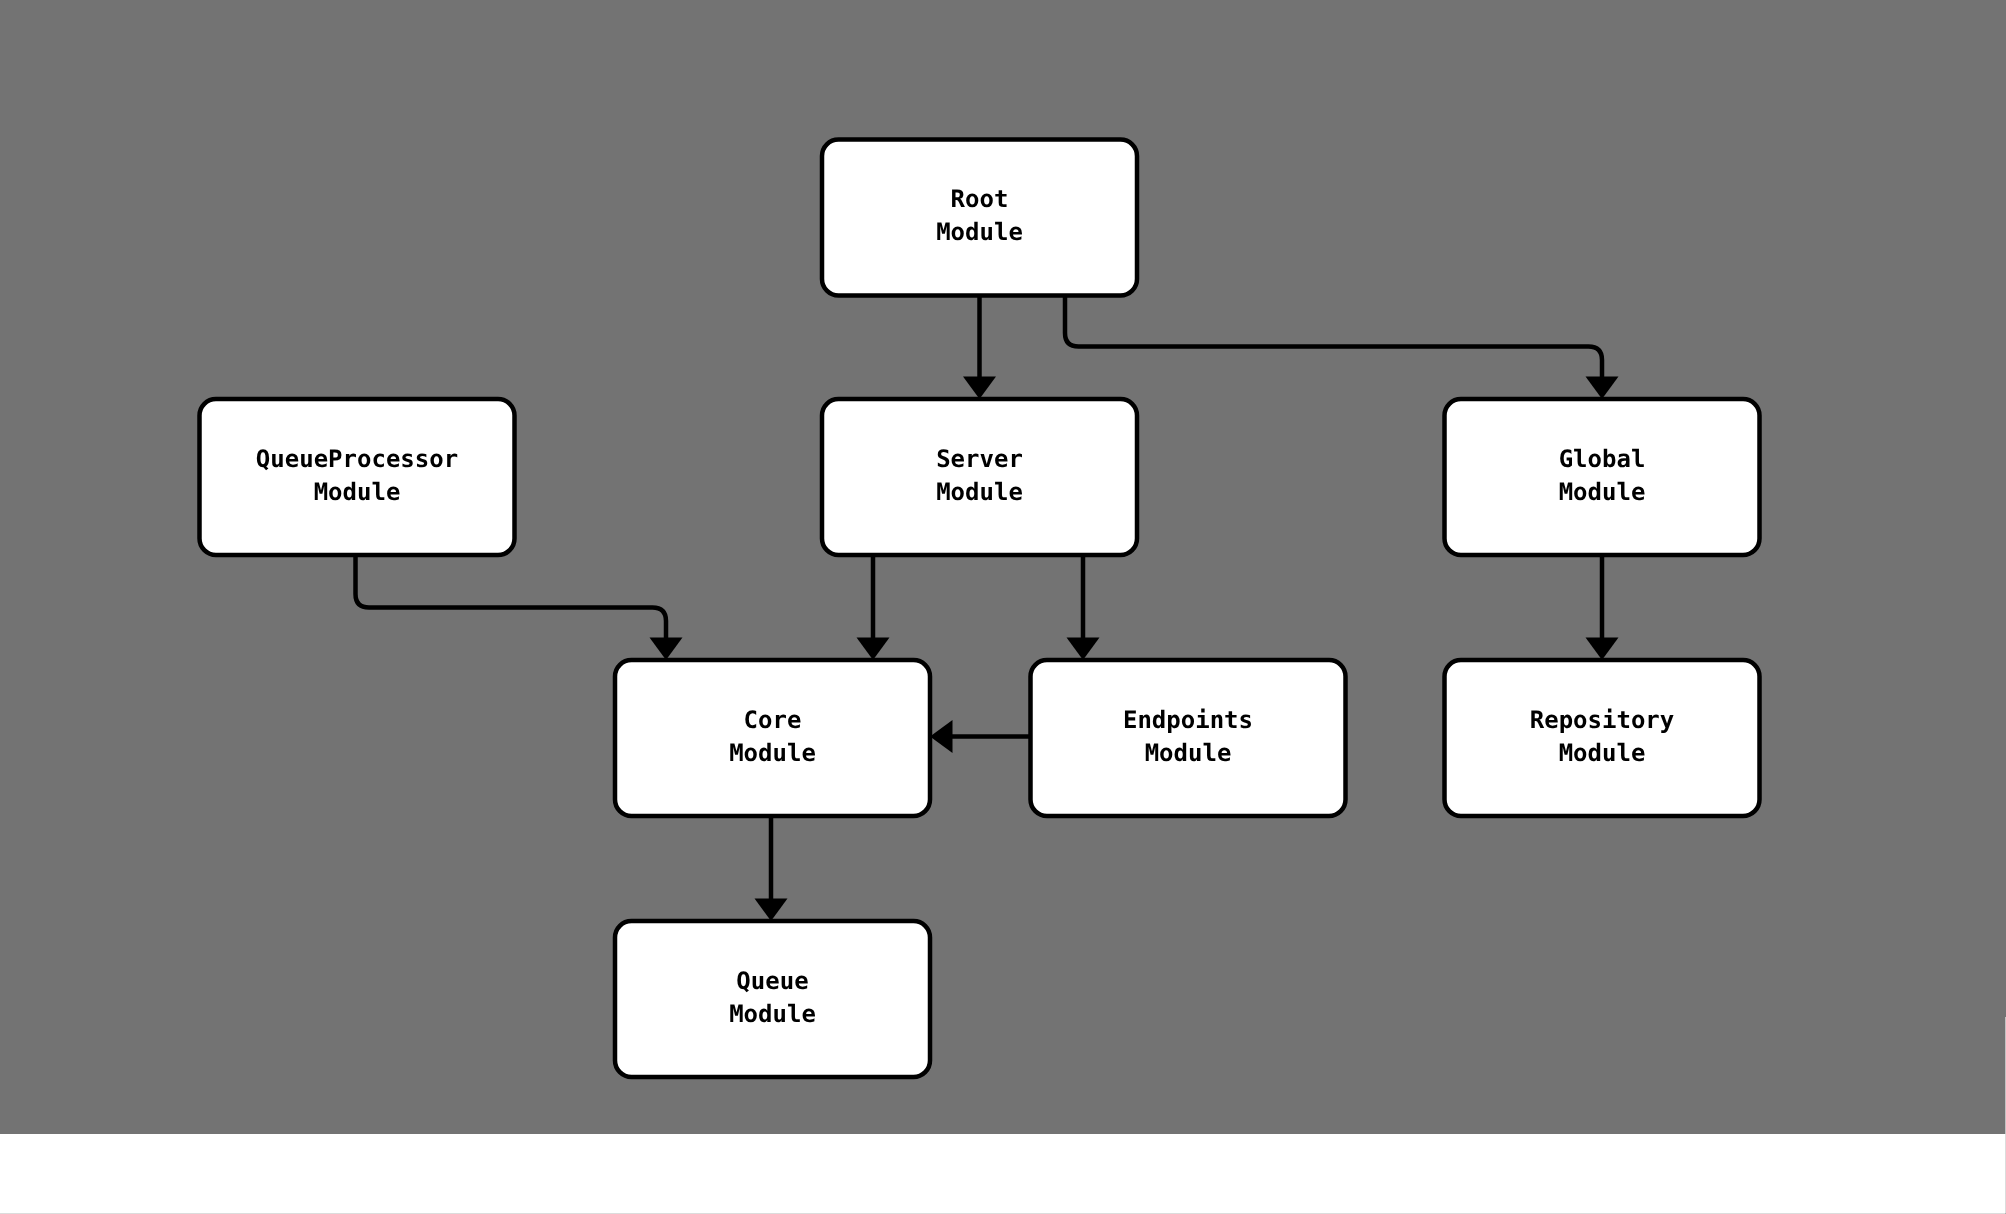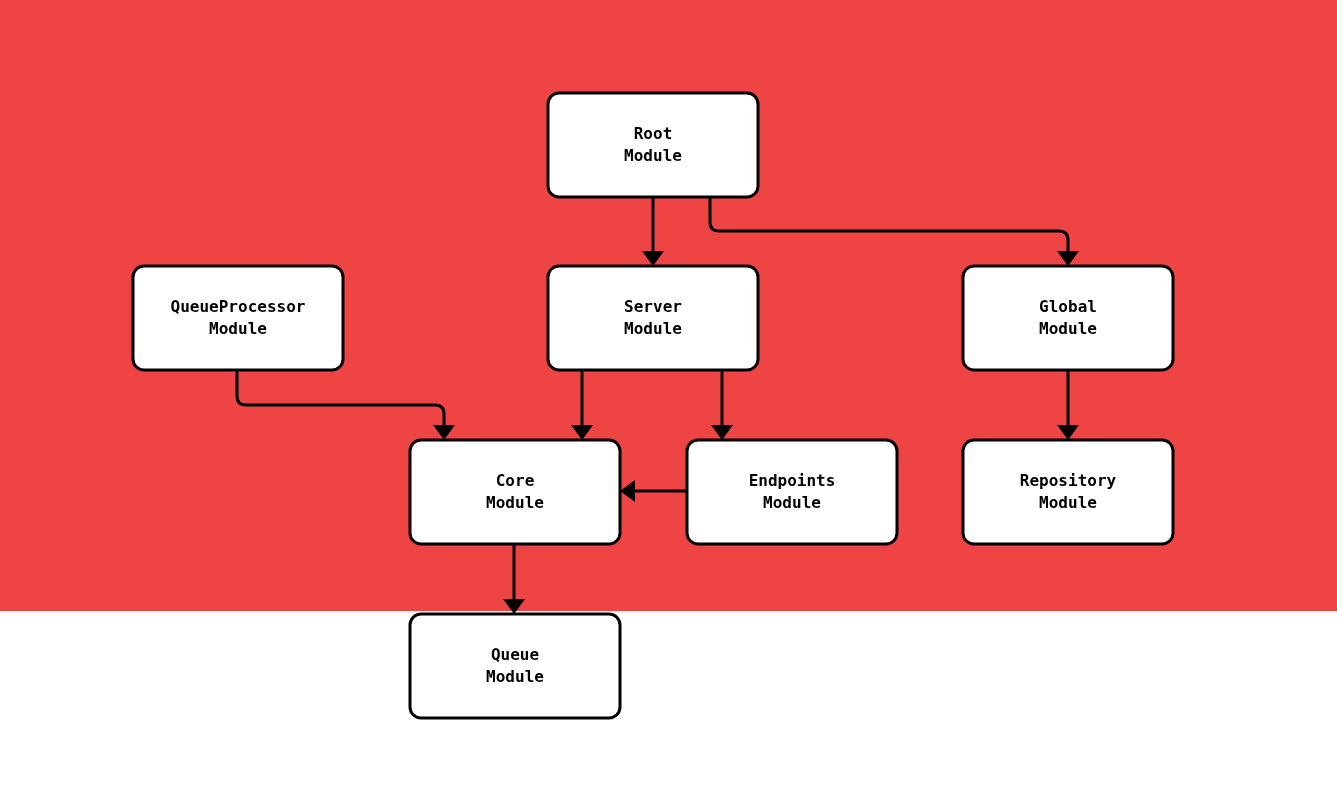--- a/index.html
+++ b/index.html
@@ -10,22 +10,22 @@
   }
   body {
     width: 1337px;
     height: 809px;
     font-family: "DejaVu Sans Mono", "Liberation Mono", monospace;
     overflow: hidden;
   }
   #diagram-root {
     position: relative;
     width: 1337px;
-    height: 611px;
-    background: #ef4444;
+    height: 756px;
+    background: #737373;
   }
   svg#diagram-canvas {
     display: block;
     width: 1337px;
     height: 809px;
   }
   .node-box {
     fill: #ffffff;
     stroke: #000000;
     stroke-width: 3;

